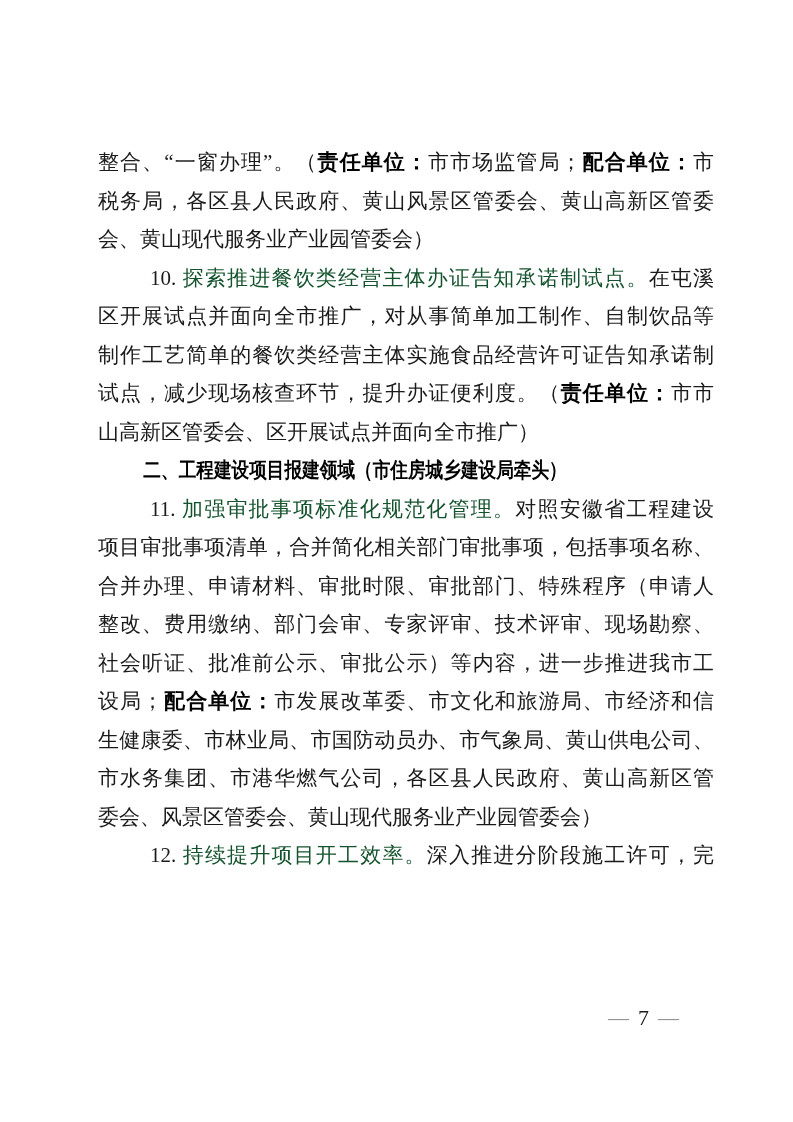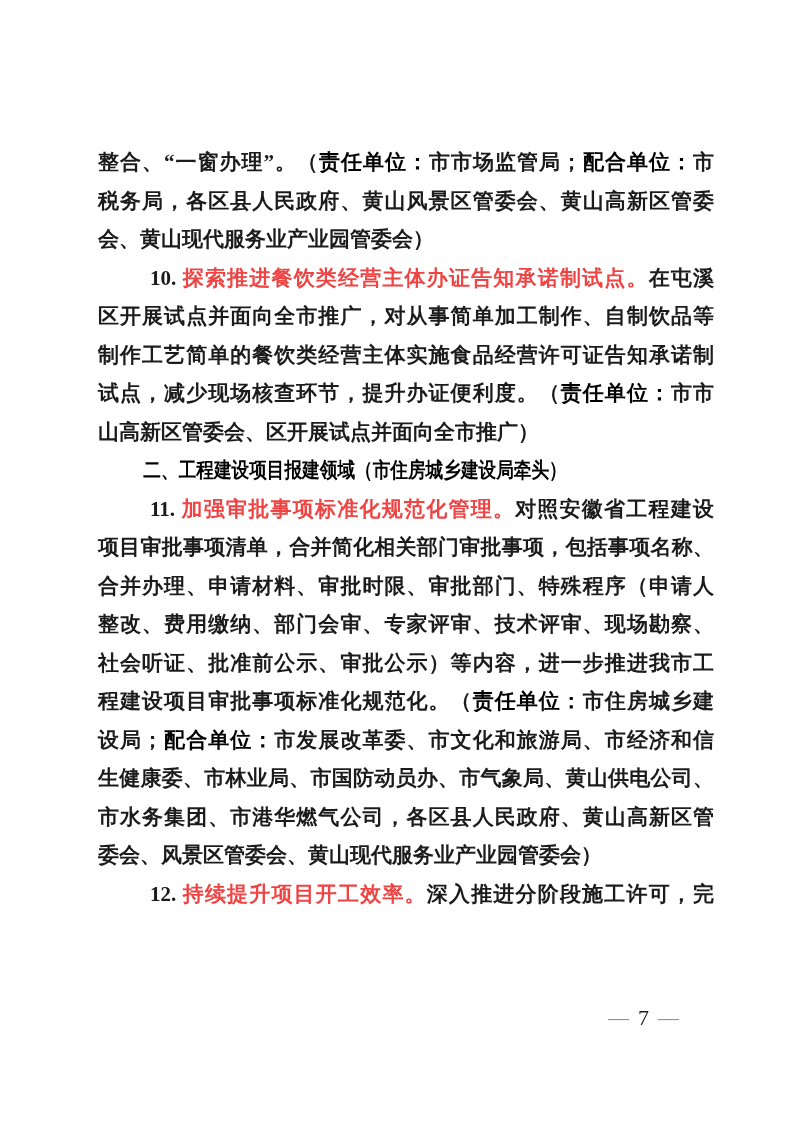--- a/index.html
+++ b/index.html
@@ -34,27 +34,27 @@
     font-weight: 700;
     font-family: "Liberation Sans", "DejaVu Sans", sans-serif;
     color: #111111;
     text-align: left;
     text-align-last: left;
     text-indent: 54px;
     transform: scaleX(0.84);
     transform-origin: 0 50%;
     white-space: nowrap;
   }
-  .seg-r { font-weight: 700; }
+  .seg-r { font-weight: 400; }
   .seg-h {
     font-weight: 700;
     font-family: "Liberation Sans", "DejaVu Sans", sans-serif;
     color: #000000;
   }
-  .seg-k { font-weight: 700; color: #ef4444; }
+  .seg-k { font-weight: 400; color: #14532d; }
   .pagenum {
     position: absolute;
     top: 1005px;
     right: 114px;
     font-size: 21px;
     line-height: 26px;
     color: #1b1b1b;
     white-space: nowrap;
   }
   .pagenum .dash { color: #8d8d8d; }
@@ -72,21 +72,20 @@
       <div class="line"><span class="seg-r">区开展试点并面向全市推广，对从事简单加工制作、自制饮品等</span></div>
       <div class="line"><span class="seg-r">制作工艺简单的餐饮类经营主体实施食品经营许可证告知承诺制</span></div>
       <div class="line"><span class="seg-r">试点，减少现场核查环节，提升办证便利度。（</span><span class="seg-h">责任单位：</span><span class="seg-r">市市</span></div>
       <div class="line end"><span class="seg-r">山高新区管委会、区开展试点并面向全市推广）</span></div>
       <div class="line heading indent end"><span class="seg-h">二、工程建设项目报建领域（市住房城乡建设局牵头）</span></div>
       <div class="line indent"><span class="seg-r">11. </span><span class="seg-k">加强审批事项标准化规范化管理。</span><span class="seg-r">对照安徽省工程建设</span></div>
       <div class="line"><span class="seg-r">项目审批事项清单，合并简化相关部门审批事项，包括事项名称、</span></div>
       <div class="line"><span class="seg-r">合并办理、申请材料、审批时限、审批部门、特殊程序（申请人</span></div>
       <div class="line"><span class="seg-r">整改、费用缴纳、部门会审、专家评审、技术评审、现场勘察、</span></div>
       <div class="line"><span class="seg-r">社会听证、批准前公示、审批公示）等内容，进一步推进我市工</span></div>
-      <div class="line"><span class="seg-r">程建设项目审批事项标准化规范化。（</span><span class="seg-h">责任单位：</span><span class="seg-r">市住房城乡建</span></div>
       <div class="line"><span class="seg-r">设局；</span><span class="seg-h">配合单位：</span><span class="seg-r">市发展改革委、市文化和旅游局、市经济和信</span></div>
       <div class="line"><span class="seg-r">生健康委、市林业局、市国防动员办、市气象局、黄山供电公司、</span></div>
       <div class="line"><span class="seg-r">市水务集团、市港华燃气公司，各区县人民政府、黄山高新区管</span></div>
       <div class="line end"><span class="seg-r">委会、风景区管委会、黄山现代服务业产业园管委会）</span></div>
       <div class="line indent"><span class="seg-r">12. </span><span class="seg-k">持续提升项目开工效率。</span><span class="seg-r">深入推进分阶段施工许可，完</span></div>
     </div>
   <div class="pagenum">
     <span class="dash">—</span><span class="num">7</span><span class="dash">—</span>
   </div>
 </div>

